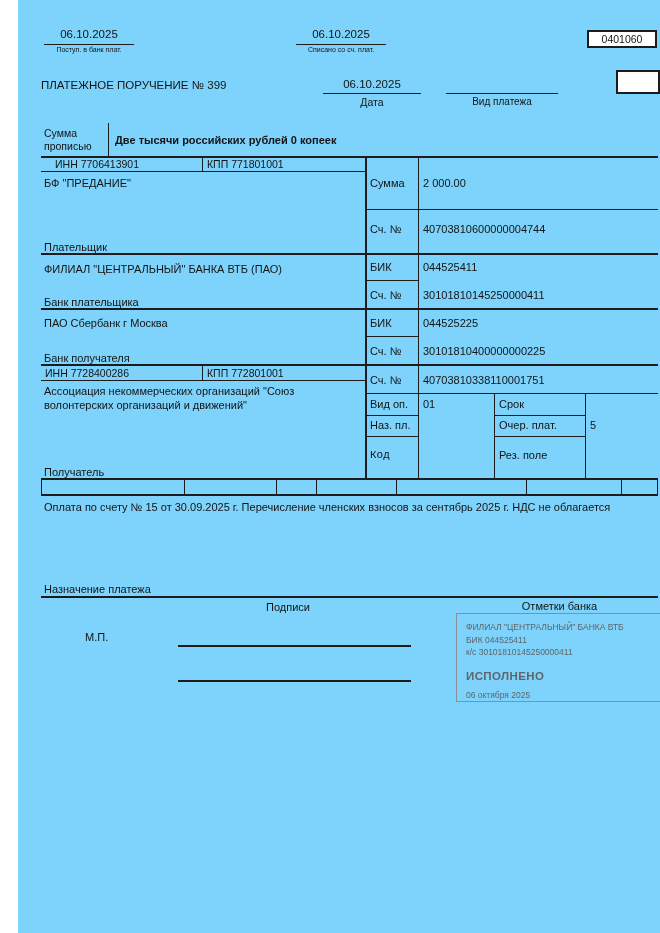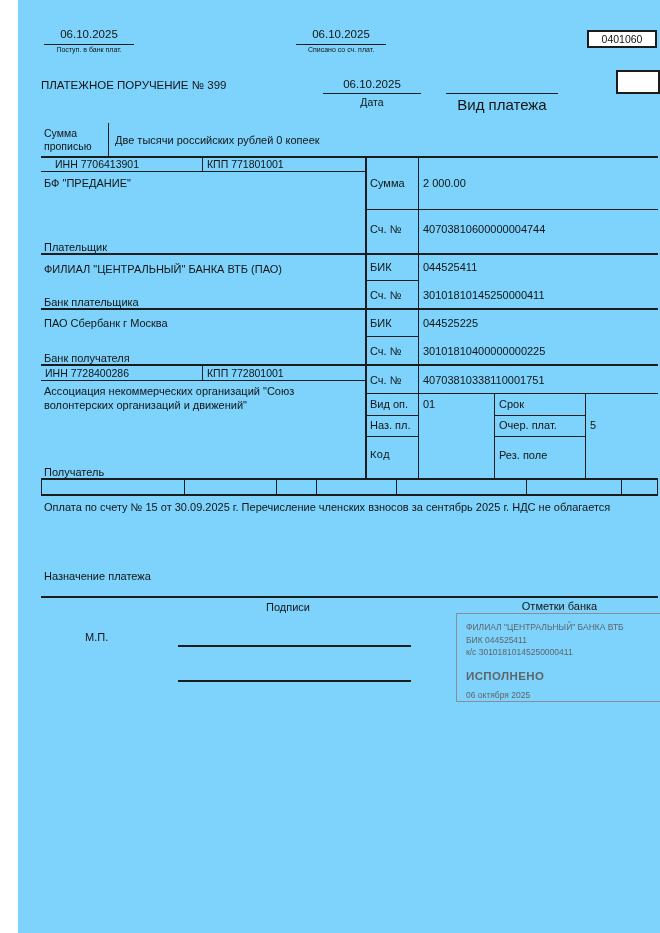--- a/index.html
+++ b/index.html
@@ -38,27 +38,27 @@
     <div class="t c" style="left:0;top:1px;width:66px;font-size:10.5px;">0401060</div>
   </div>
 
   <div class="t" style="left:23px;top:79px;font-size:11.5px;"><span class="b">ПЛАТЕЖНОЕ ПОРУЧЕНИЕ №</span>&nbsp;<span>399</span></div>
 
   <div class="t c" style="left:308px;top:78px;width:92px;font-size:11.5px;">06.10.2025</div>
   <div class="hline" style="left:305px;top:93px;width:98px;"></div>
   <div class="t c b" style="left:305px;top:96px;width:98px;font-size:10.5px;">Дата</div>
 
   <div class="hline" style="left:428px;top:93px;width:112px;"></div>
-  <div class="t c b" style="left:428px;top:96px;width:112px;font-size:15px;">Вид платежа</div>
+  <div class="t c b" style="left:428px;top:96px;width:112px;font-size:10px;">Вид платежа</div>
 
   <div class="box" style="left:598px;top:70px;width:40px;height:20px;"></div>
 
   <div class="vline" style="left:90px;top:123px;height:33px;"></div>
   <div class="t wrap" style="left:26px;top:127px;width:60px;font-size:10.5px;line-height:13px;">Сумма прописью</div>
-  <div class="t" style="left:97px;top:134px;">Две тысячи российских рублей 0 копеек</div>
+  <div class="t" style="left:97px;top:134px;font-weight:bold;">Две тысячи российских рублей 0 копеек</div>
   <div class="hline2" style="left:23px;top:156px;width:617px;"></div>
 
   <div class="t" style="left:27px;top:158px;font-size:10.5px;padding-left:10px;">ИНН 7706413901</div>
   <div class="t" style="left:189px;top:158px;font-size:10.5px;">КПП 771801001</div>
   <div class="vline" style="left:184px;top:156px;height:15px;"></div>
   <div class="hline" style="left:23px;top:171px;width:324px;"></div>
 
   <div class="t" style="left:26px;top:177px;">БФ "ПРЕДАНИЕ"</div>
   <div class="t" style="left:26px;top:241px;">Плательщик</div>
   <div class="hline2" style="left:23px;top:253px;width:617px;"></div>
@@ -130,21 +130,21 @@
   <div class="vline" style="left:166px;top:478px;height:17px;"></div>
   <div class="vline" style="left:258px;top:478px;height:17px;"></div>
   <div class="vline" style="left:298px;top:478px;height:17px;"></div>
   <div class="vline" style="left:378px;top:478px;height:17px;"></div>
   <div class="vline" style="left:508px;top:478px;height:17px;"></div>
   <div class="vline" style="left:603px;top:478px;height:17px;"></div>
   <div class="vline" style="left:639px;top:478px;height:17px;"></div>
   <div class="hline2" style="left:23px;top:494px;width:617px;"></div>
 
   <div class="t" style="left:26px;top:501px;">Оплата по счету № 15 от 30.09.2025 г. Перечисление членских взносов за сентябрь 2025 г. НДС не облагается</div>
-  <div class="t" style="left:26px;top:570px;">Назначение платежа</div>
+  <div class="t" style="left:26px;top:583px;">Назначение платежа</div>
   <div class="hline2" style="left:23px;top:596px;width:617px;"></div>
 
   <div class="t c b" style="left:170px;top:601px;width:200px;">Подписи</div>
   <div class="t c b" style="left:438px;top:600px;width:207px;">Отметки банка</div>
 
   <div class="t" style="left:67px;top:631px;">М.П.</div>
   <div class="hline" style="left:160px;top:645px;width:233px;height:1.5px;"></div>
   <div class="hline" style="left:160px;top:680px;width:233px;height:1.5px;"></div>
 
   <div class="stamp">

